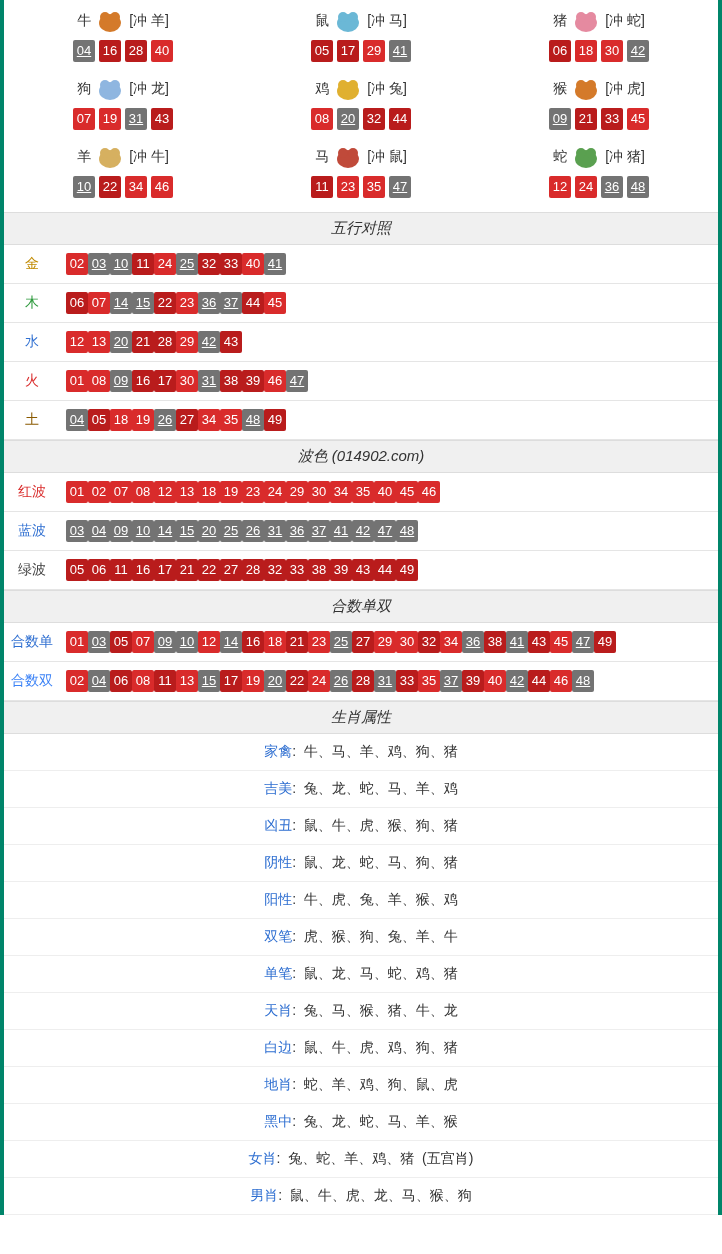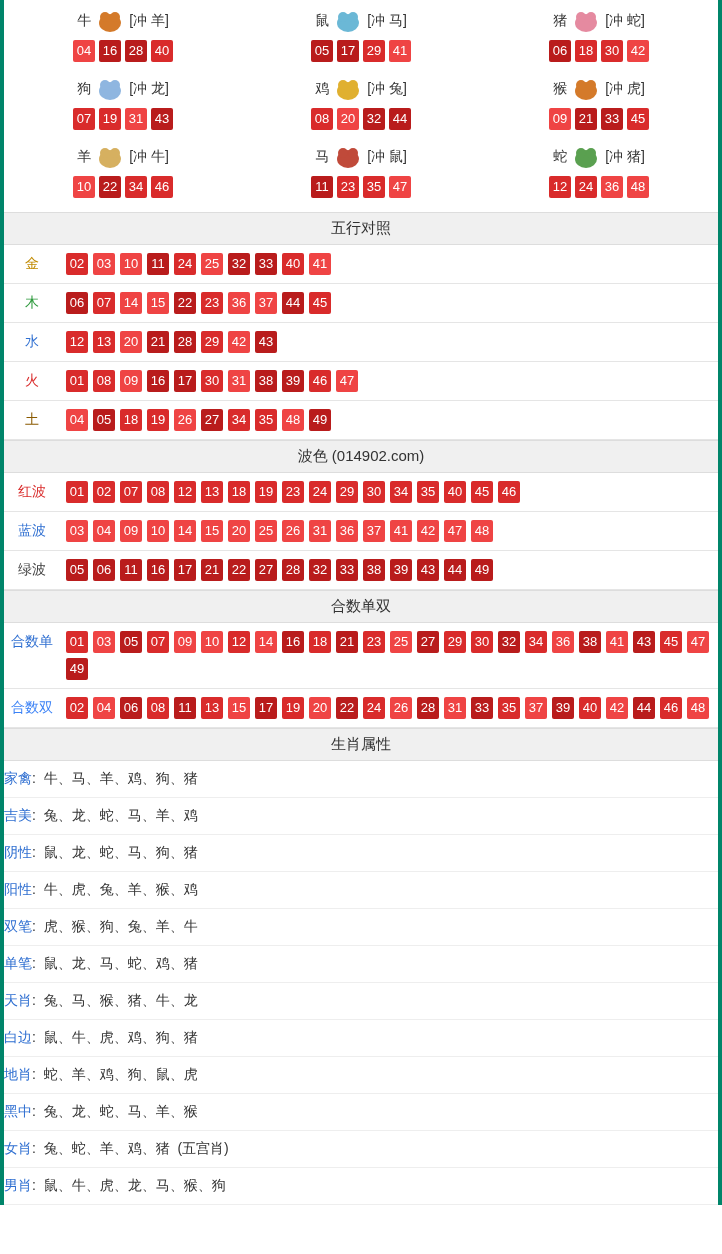--- a/index.html
+++ b/index.html
@@ -5,27 +5,27 @@
 * { box-sizing: border-box; margin: 0; padding: 0; }
 body { font-family: "Microsoft YaHei", Arial, sans-serif; font-size: 14px; background: #fff; }
 .wrap { width: 722px; border-left: 4px solid #00856a; border-right: 4px solid #00856a; }
 .zodiac-grid { display: flex; flex-wrap: wrap; padding: 4px 0; }
 .zodiac-cell { width: 33.333%; text-align: center; padding: 4px 0 10px; }
 .zodiac-title { display: flex; align-items: center; justify-content: center; gap: 2px; font-size: 14px; color: #333; }
 .zodiac-title .icon { width: 34px; height: 26px; display: inline-block; }
 .nums { margin-top: 6px; display: flex; justify-content: center; gap: 4px; }
 .ball { width: 22px; height: 22px; line-height: 22px; text-align: center; color: #fff; font-size: 13px; border-radius: 2px; display: inline-block; }
 .r { background: #d92b2b; }
-.b { background: #ef4444; }
+.b { background: #737373; text-decoration: underline; }
 .g { background: #b91c1c; }
-.section-header { background: #f0f0f0; border-top: 1px solid #ddd; border-bottom: 1px solid #ddd; text-align: center; padding: 6px 0; font-size: 15px; color: #333; }
+.section-header { background: #f0f0f0; border-top: 1px solid #ddd; border-bottom: 1px solid #ddd; text-align: center; padding: 6px 0; font-size: 15px; color: #333; font-style: italic; }
 .kv-row { display: flex; border-bottom: 1px solid #e5e5e5; }
 .kv-label { width: 56px; text-align: center; padding: 10px 4px; font-size: 14px; flex-shrink: 0; }
-.kv-value { flex: 1; padding: 8px 6px; display: flex; flex-wrap: wrap; gap: 5px; align-items: center; }
-.attr-row { padding: 9px 0; border-bottom: 1px solid #eee; font-size: 14px; }
+.kv-value { flex: 1; padding: 8px 6px; display: flex; flex-wrap: wrap; align-items: center; }
+.attr-row { text-align: center; padding: 9px 8px; border-bottom: 1px solid #eee; font-size: 14px; }
 .attr-label { color: #2f6fd1; }
 .attr-text { color: #333; white-space: pre; }
 .icon svg { width: 34px; height: 26px; }
 </style>
 </head>
 <body>
 
 <div class="wrap">
 
   <div class="zodiac-grid" id="zodiac">
@@ -390,20 +390,21 @@
           <span class="ball r">46</span>
           <span class="ball b">48</span>
       </div>
       </div>
     </div>
 
   <div class="section-header">生肖属性</div>
   <div id="attrs">
       <div class="attr-row"><span class="attr-label">家禽</span><span class="attr-text">:  牛、马、羊、鸡、狗、猪</span></div>
       <div class="attr-row"><span class="attr-label">吉美</span><span class="attr-text">:  兔、龙、蛇、马、羊、鸡</span></div>
+      <div class="attr-row"><span class="attr-label">凶丑</span><span class="attr-text">:  鼠、牛、虎、猴、狗、猪</span></div>
       <div class="attr-row"><span class="attr-label">阴性</span><span class="attr-text">:  鼠、龙、蛇、马、狗、猪</span></div>
       <div class="attr-row"><span class="attr-label">阳性</span><span class="attr-text">:  牛、虎、兔、羊、猴、鸡</span></div>
       <div class="attr-row"><span class="attr-label">双笔</span><span class="attr-text">:  虎、猴、狗、兔、羊、牛</span></div>
       <div class="attr-row"><span class="attr-label">单笔</span><span class="attr-text">:  鼠、龙、马、蛇、鸡、猪</span></div>
       <div class="attr-row"><span class="attr-label">天肖</span><span class="attr-text">:  兔、马、猴、猪、牛、龙</span></div>
       <div class="attr-row"><span class="attr-label">白边</span><span class="attr-text">:  鼠、牛、虎、鸡、狗、猪</span></div>
       <div class="attr-row"><span class="attr-label">地肖</span><span class="attr-text">:  蛇、羊、鸡、狗、鼠、虎</span></div>
       <div class="attr-row"><span class="attr-label">黑中</span><span class="attr-text">:  兔、龙、蛇、马、羊、猴</span></div>
       <div class="attr-row"><span class="attr-label">女肖</span><span class="attr-text">:  兔、蛇、羊、鸡、猪  (五宫肖)</span></div>
       <div class="attr-row"><span class="attr-label">男肖</span><span class="attr-text">:  鼠、牛、虎、龙、马、猴、狗</span></div>

